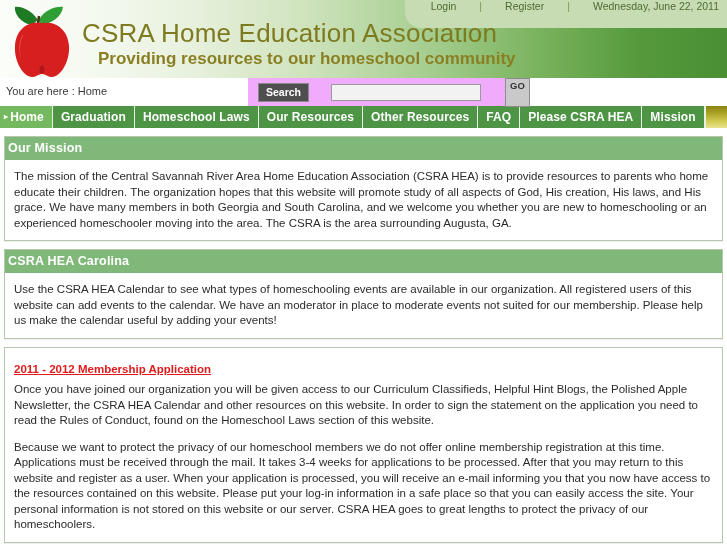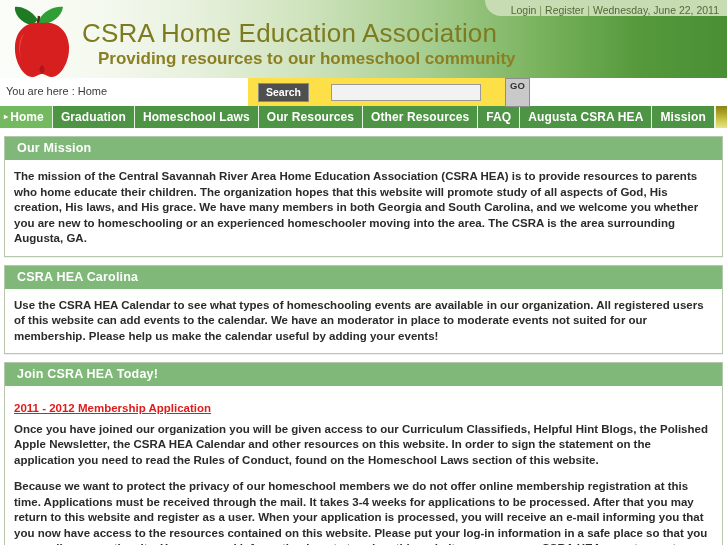--- a/index.html
+++ b/index.html
@@ -23,30 +23,31 @@
     background: linear-gradient(to right,
        #fbfdf9 0%, #f4f9ef 14%, #e8f1de 26%,
        #cfe3bd 42%, #a8cf92 58%, #7ab35e 74%,
        #55993c 88%, #4a8f34 100%);
     overflow: hidden;
   }
   .topbar {
     position: absolute;
     top: 0;
     right: 0;
-    height: 16px;
+    height: 28px;
     padding: 0 8px 0 26px;
     background: #c8dcb4;
     border-bottom-left-radius: 16px;
     display: flex;
-    align-items: flex-end;
+    align-items: flex-start;
     color: #4f6b34;
     font-size: 10.5px;
     white-space: nowrap;
     z-index: 4;
+    gap: 20px;
   }
   .topbar .sep {
     padding: 0 3px;
     color: #7d9a5c;
   }
 
   .logo-apple {
     position: absolute;
     left: 8px;
     top: 4px;
@@ -92,21 +93,21 @@
     font-size: 11px;
     color: #3a3a3a;
     white-space: nowrap;
   }
   .searchbox {
     position: absolute;
     left: 248px;
     top: 0;
     width: 272px;
     height: 28px;
-    background: #fde047;
+    background: #f0abfc;
     display: flex;
     align-items: center;
     gap: 16px;
   }
   .search-btn {
     margin-left: 10px;
     background: #4f4f4f;
     color: #ffffff;
     font-size: 10.5px;
     font-weight: bold;
@@ -187,33 +188,32 @@
     border: 1px solid #b6c7ae;
     background: #ffffff;
     margin-bottom: 8px;
     box-shadow: 0 1px 0 rgba(0,0,0,0.06);
   }
   .panel-head {
     background: #7fb878;
     color: #ffffff;
     font-size: 12.5px;
     font-weight: bold;
-    padding: 4px 8px 5px 12px;
+    padding: 4px 8px 5px 3px;
     border-bottom: 1px solid #ffffff;
     letter-spacing: 0.2px;
   }
   .panel-body {
     padding: 8px 9px 9px 9px;
     font-size: 11.5px;
     line-height: 15.5px;
     color: #2b2b2b;
   }
   .panel-body p {
     margin: 0 0 11px 0;
-    font-weight: bold;
   }
   .panel-body p:last-child {
     margin-bottom: 0;
   }
   .join-body {
     padding-top: 14px;
   }
   .app-link {
     display: inline-block;
     color: #e01b1b;
@@ -267,21 +267,21 @@
 <div class="navbar">
   <div class="nav-item active">
     <span class="caret">▸</span>
     <span>Home</span>
   </div>
   <div class="nav-item">Graduation</div>
   <div class="nav-item">Homeschool Laws</div>
   <div class="nav-item">Our Resources</div>
   <div class="nav-item">Other Resources</div>
   <div class="nav-item">FAQ</div>
-  <div class="nav-item">Augusta CSRA HEA</div>
+  <div class="nav-item">Please CSRA HEA</div>
   <div class="nav-item">Mission</div>
   <div class="nav-filler"></div>
 </div>
 
 <div class="content">
 
   <div class="panel">
     <div class="panel-head">Our Mission</div>
     <div class="panel-body">
       <p>The mission of the Central Savannah River Area Home Education Association (CSRA HEA) is to provide resources to parents who home educate their children. The organization hopes that this website will promote study of all aspects of God, His creation, His laws, and His grace. We have many members in both Georgia and South Carolina, and we welcome you whether you are new to homeschooling or an experienced homeschooler moving into the area.  The CSRA is the area surrounding Augusta, GA.</p>
@@ -289,21 +289,20 @@
   </div>
 
   <div class="panel">
     <div class="panel-head">CSRA HEA Carolina</div>
     <div class="panel-body">
       <p>Use the CSRA HEA Calendar to see what types of homeschooling events are available in our organization. All registered users of this website can add events to the calendar.  We have an moderator in place to moderate events not suited for our membership.  Please help us make the calendar useful by adding your events!</p>
     </div>
   </div>
 
   <div class="panel">
-    <div class="panel-head">Join CSRA HEA Today!</div>
     <div class="panel-body join-body">
       <a class="app-link" href="#">2011 - 2012 Membership Application</a>
       <p>Once you have joined our organization you will be given access to our Curriculum Classifieds, Helpful Hint Blogs, the Polished Apple Newsletter, the CSRA HEA Calendar and other resources on this website.  In order to sign the statement on the application you need to read the Rules of Conduct, found on the Homeschool Laws section of this website.</p>
       <p>Because we want to protect the privacy of our homeschool members we do not offer online membership registration at this time. Applications must be received through the mail.  It takes 3-4 weeks for applications to be processed.  After that you may return to this website and register as a user.  When your application is processed, you will receive an e-mail informing you that you now have access to the resources contained on this website. Please put your log-in information in a safe place so that you can easily access the site. Your personal information is not stored on this website or our server.  CSRA HEA goes to great lengths to protect the privacy of our homeschoolers.</p>
     </div>
   </div>
 
 </div>
 
 </body></html>

